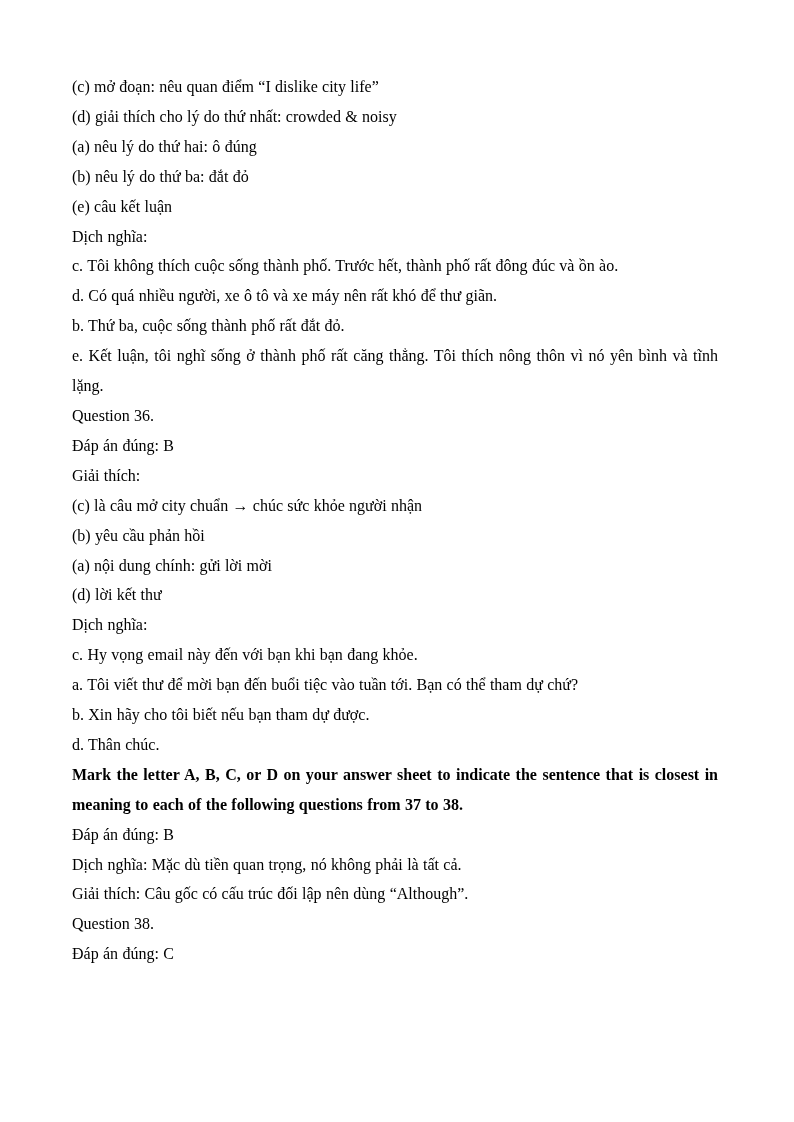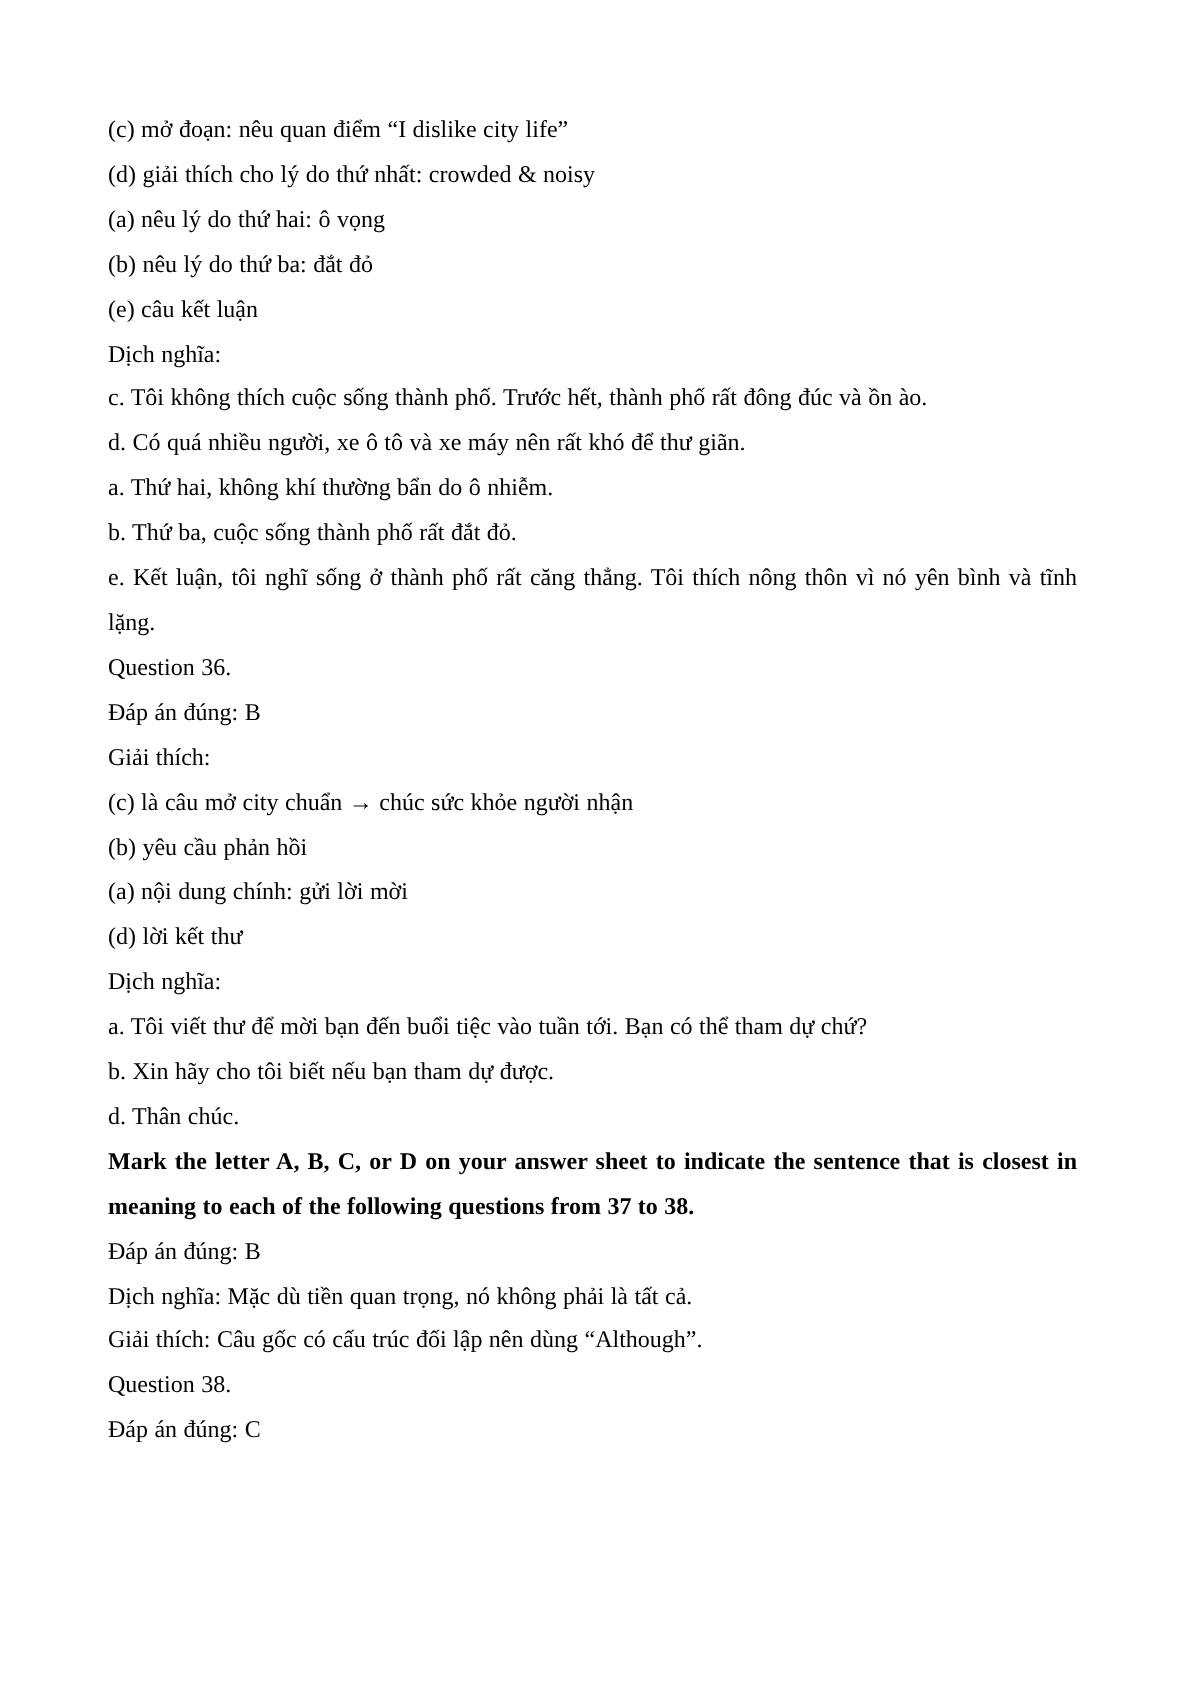--- a/index.html
+++ b/index.html
@@ -34,37 +34,37 @@
     font-weight: bold;
   }
 </style>
 </head>
 <body>
 
 <div class="page">
   <div class="doc-body">
       <p class="para">(c) mở đoạn: nêu quan điểm “I dislike city life”</p>
       <p class="para">(d) giải thích cho lý do thứ nhất: crowded &amp; noisy</p>
-      <p class="para">(a) nêu lý do thứ hai: ô vọng</p>
+      <p class="para">(a) nêu lý do thứ hai: ô đúng</p>
       <p class="para">(b) nêu lý do thứ ba: đắt đỏ</p>
       <p class="para">(e) câu kết luận</p>
       <p class="para">Dịch nghĩa:</p>
       <p class="para">c. Tôi không thích cuộc sống thành phố. Trước hết, thành phố rất đông đúc và ồn ào.</p>
       <p class="para">d. Có quá nhiều người, xe ô tô và xe máy nên rất khó để thư giãn.</p>
-      <p class="para">a. Thứ hai, không khí thường bẩn do ô nhiễm.</p>
       <p class="para">b. Thứ ba, cuộc sống thành phố rất đắt đỏ.</p>
       <p class="para">e. Kết luận, tôi nghĩ sống ở thành phố rất căng thẳng. Tôi thích nông thôn vì nó yên bình và tĩnh lặng.</p>
       <p class="para">Question 36.</p>
       <p class="para">Đáp án đúng: B</p>
       <p class="para">Giải thích:</p>
       <p class="para">(c) là câu mở city chuẩn → chúc sức khỏe người nhận</p>
       <p class="para">(b) yêu cầu phản hồi</p>
       <p class="para">(a) nội dung chính: gửi lời mời</p>
       <p class="para">(d) lời kết thư</p>
       <p class="para">Dịch nghĩa:</p>
+      <p class="para">c. Hy vọng email này đến với bạn khi bạn đang khỏe.</p>
       <p class="para">a. Tôi viết thư để mời bạn đến buổi tiệc vào tuần tới. Bạn có thể tham dự chứ?</p>
       <p class="para">b. Xin hãy cho tôi biết nếu bạn tham dự được.</p>
       <p class="para">d. Thân chúc.</p>
       <p class="para bold">Mark the letter A, B, C, or D on your answer sheet to indicate the sentence that is closest in meaning to each of the following questions from 37 to 38.</p>
       <p class="para">Đáp án đúng: B</p>
       <p class="para">Dịch nghĩa: Mặc dù tiền quan trọng, nó không phải là tất cả.</p>
       <p class="para">Giải thích: Câu gốc có cấu trúc đối lập nên dùng “Although”.</p>
       <p class="para">Question 38.</p>
       <p class="para">Đáp án đúng: C</p>
     </div>

